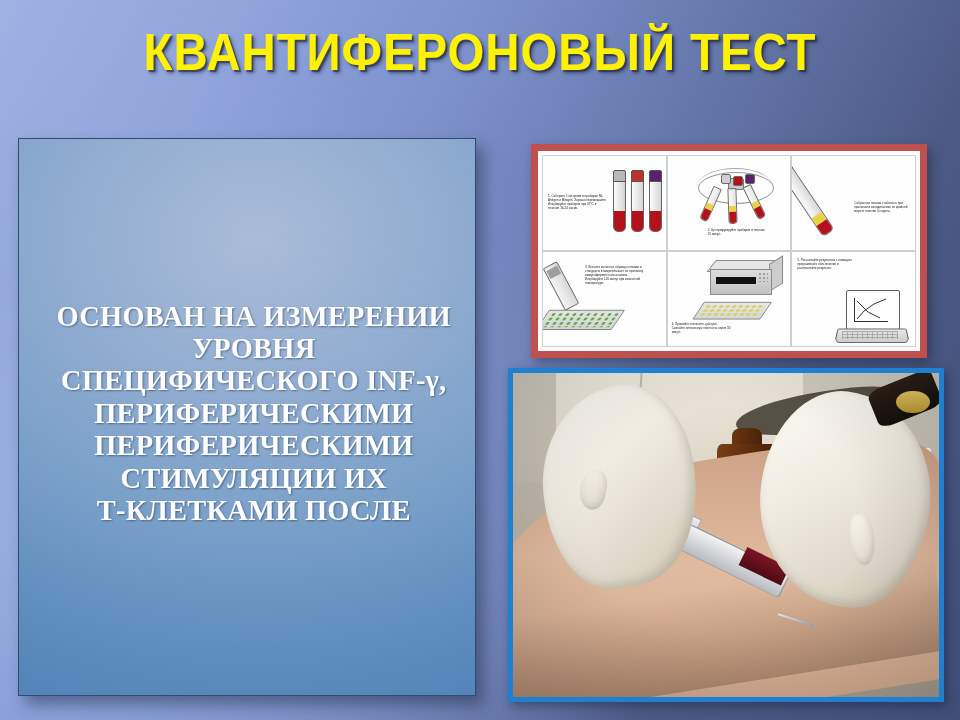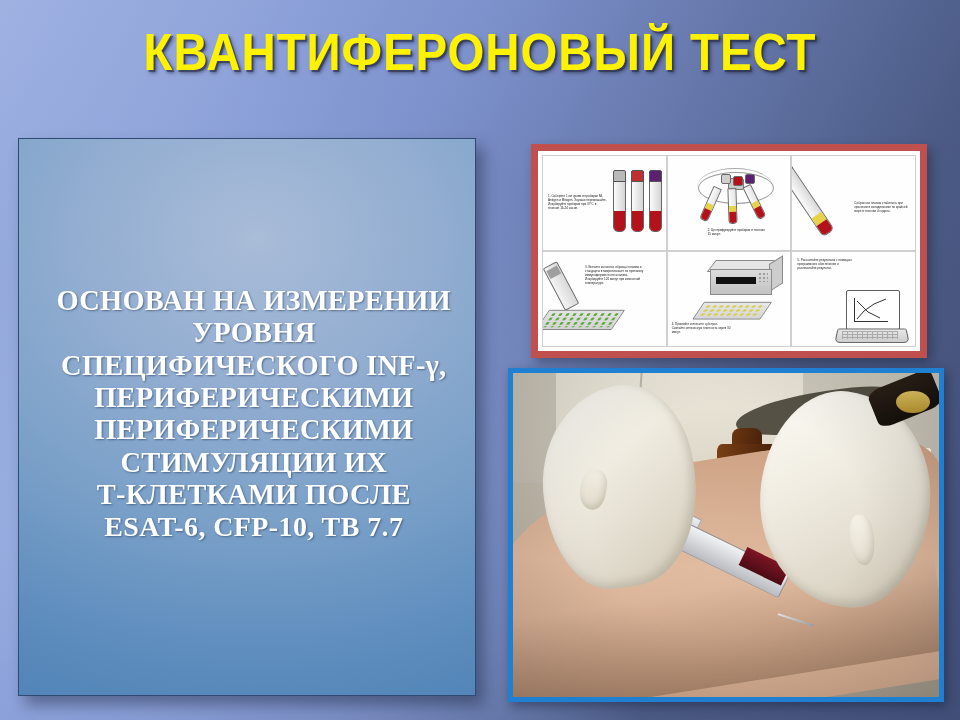--- a/index.html
+++ b/index.html
@@ -295,21 +295,20 @@
 
   <div id="text-panel">
     <div id="panel-text">
       <span class="ln">ОСНОВАН НА ИЗМЕРЕНИИ</span>
       <span class="ln">УРОВНЯ</span>
       <span class="ln">СПЕЦИФИЧЕСКОГО INF-γ,</span>
       <span class="ln">ПЕРИФЕРИЧЕСКИМИ</span>
       <span class="ln">ПЕРИФЕРИЧЕСКИМИ</span>
       <span class="ln">СТИМУЛЯЦИИ ИХ</span>
       <span class="ln">Т-КЛЕТКАМИ ПОСЛЕ</span>
-      <span class="ln last">ESAT-6, CFP-10, TB 7.7</span>
     </div>
   </div>
 
   <div id="diagram">
     <div id="diagram-inner">
 
       <div class="dcell">
         <div class="tubes">
           <div class="tube t1">
               <div class="cap2"></div>

